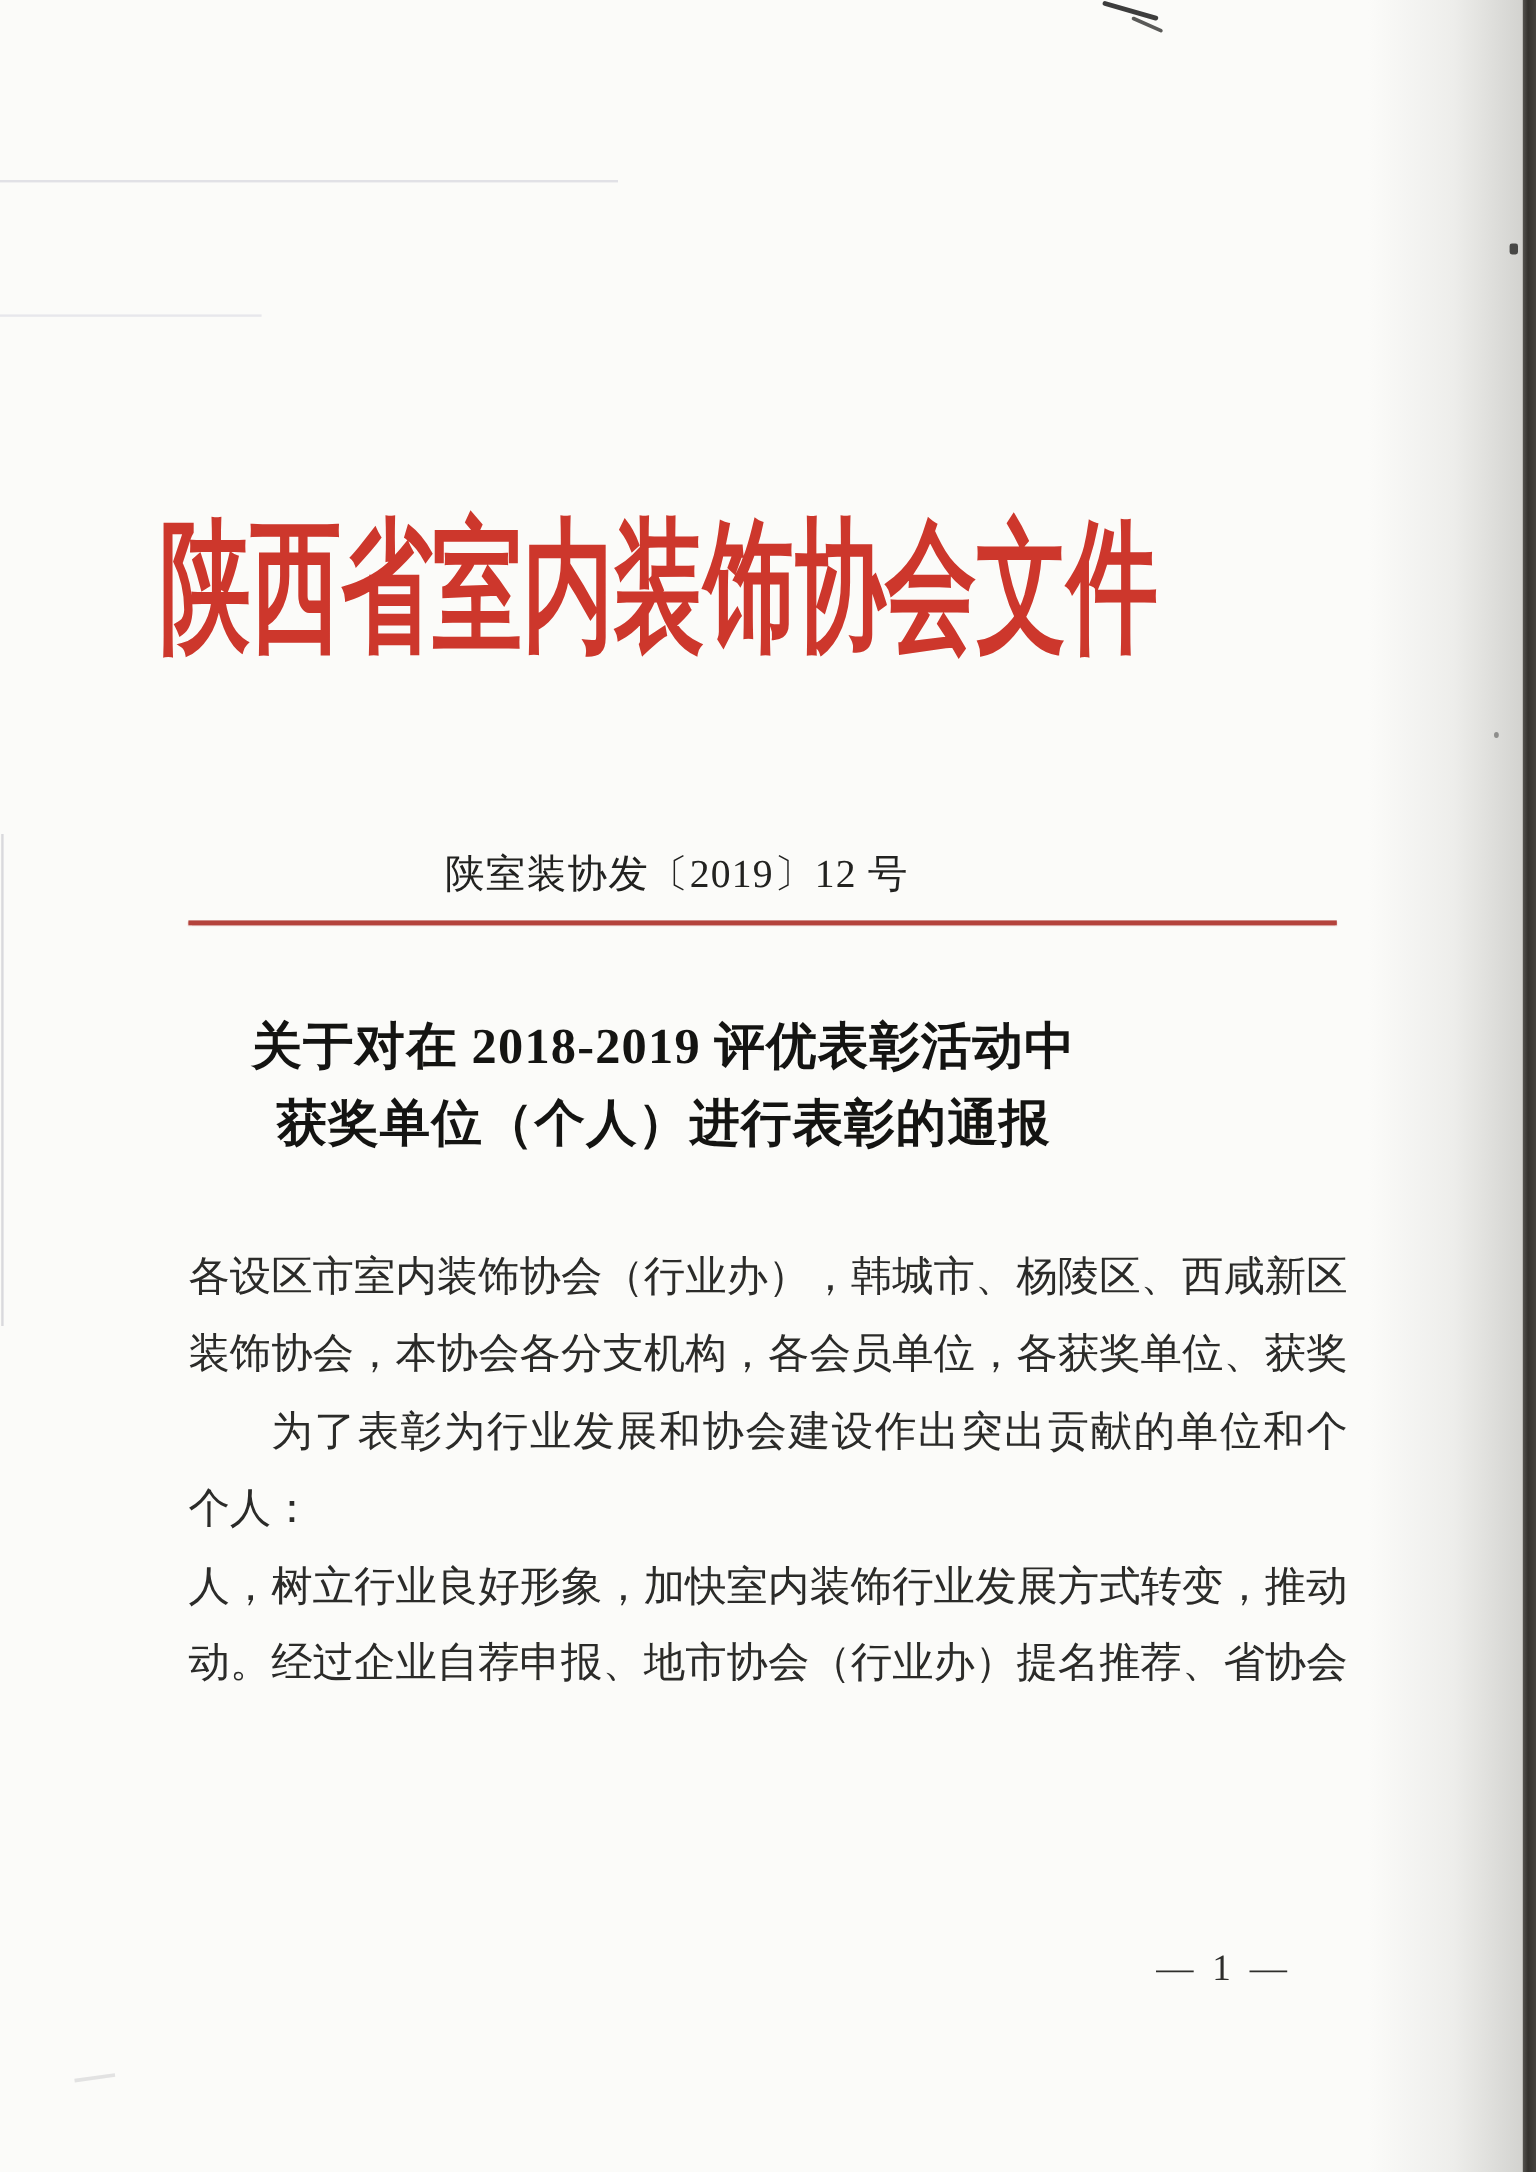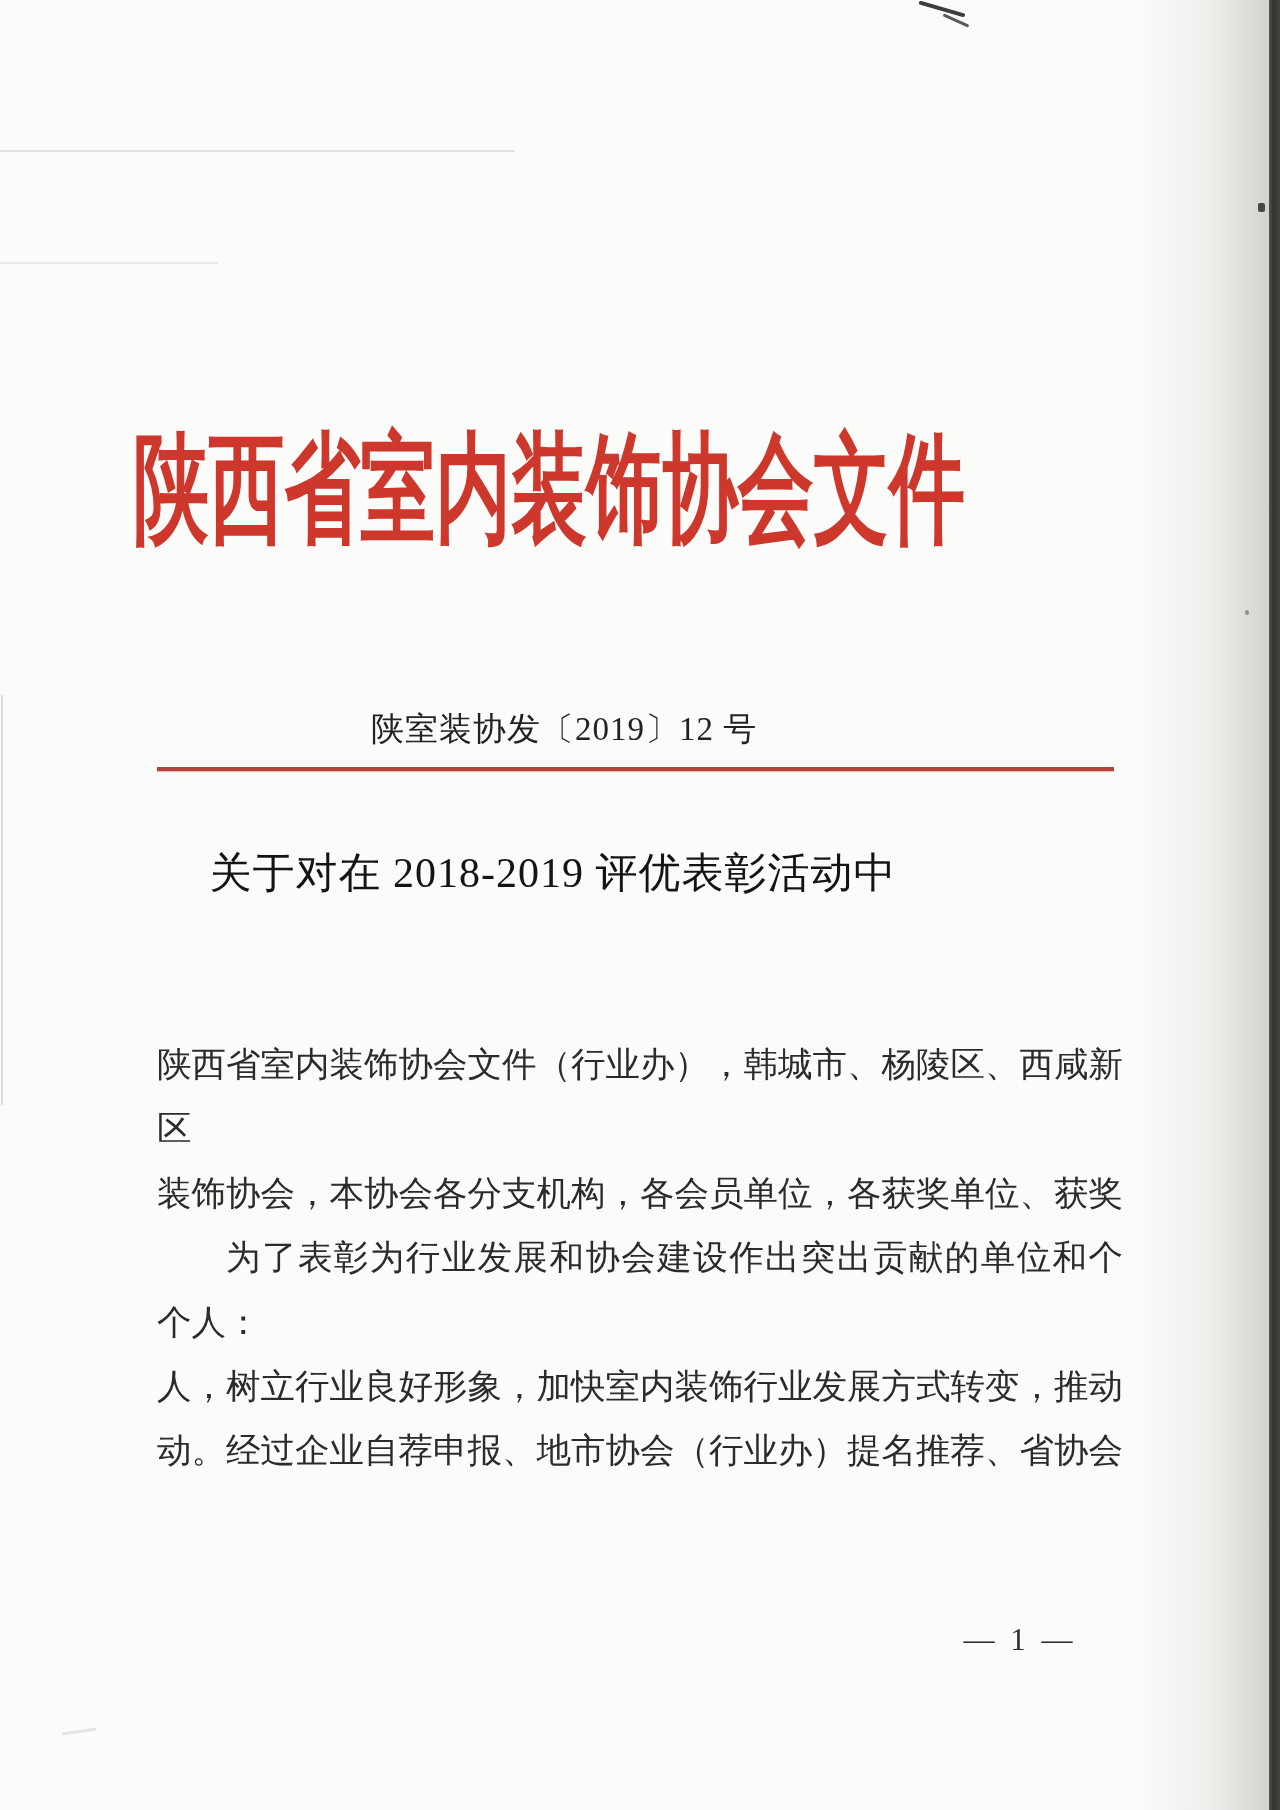--- a/index.html
+++ b/index.html
@@ -67,21 +67,21 @@
     background: #b4433c;
     box-shadow: 0 1px 1px rgba(180,67,60,0.35);
   }
 
   
   .notice-title {
     position: absolute;
     top: 841px; left: 0; width: 1106px;
     text-align: center;
     font-size: 42px;
-    font-weight: normal;
+    font-weight: bold;
     color: #141412;
     line-height: 64px;
     letter-spacing: 1px;
   }
 
   
   .body-text {
     position: absolute;
     top: 1032px; left: 157px; width: 966px;
     font-size: 34.5px;
@@ -123,24 +123,25 @@
   <div class="red-title">
     <span>陕西省室内装饰协会文件</span>
   </div>
 
   <div class="doc-number">陕室装协发〔2019〕12 号</div>
 
   <div class="red-divider"></div>
 
   <div class="notice-title">
     <div>关于对在 2018-2019 评优表彰活动中</div>
+    <div>获奖单位（个人）进行表彰的通报</div>
   </div>
 
   <div class="body-text">
-    <div class="line full">陕西省室内装饰协会文件（行业办），韩城市、杨陵区、西咸新区</div>
+    <div class="line full">各设区市室内装饰协会（行业办），韩城市、杨陵区、西咸新区</div>
     <div class="line full">装饰协会，本协会各分支机构，各会员单位，各获奖单位、获奖</div>
     <div class="line full indent">为了表彰为行业发展和协会建设作出突出贡献的单位和个</div>
     <div class="line short">个人：</div>
     <div class="line full">人，树立行业良好形象，加快室内装饰行业发展方式转变，推动</div>
     <div class="line full">动。经过企业自荐申报、地市协会（行业办）提名推荐、省协会</div>
   </div>
 
   <div class="page-number">— 1 —</div>
 
 </div>

